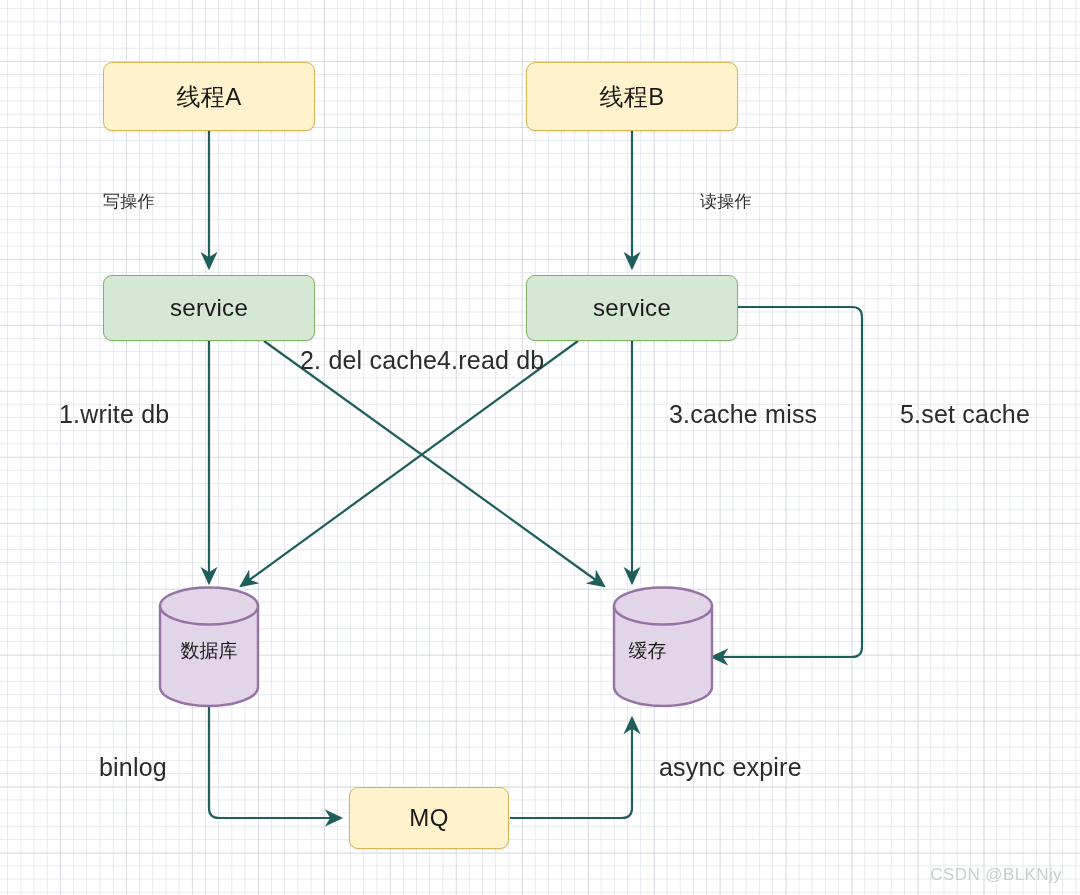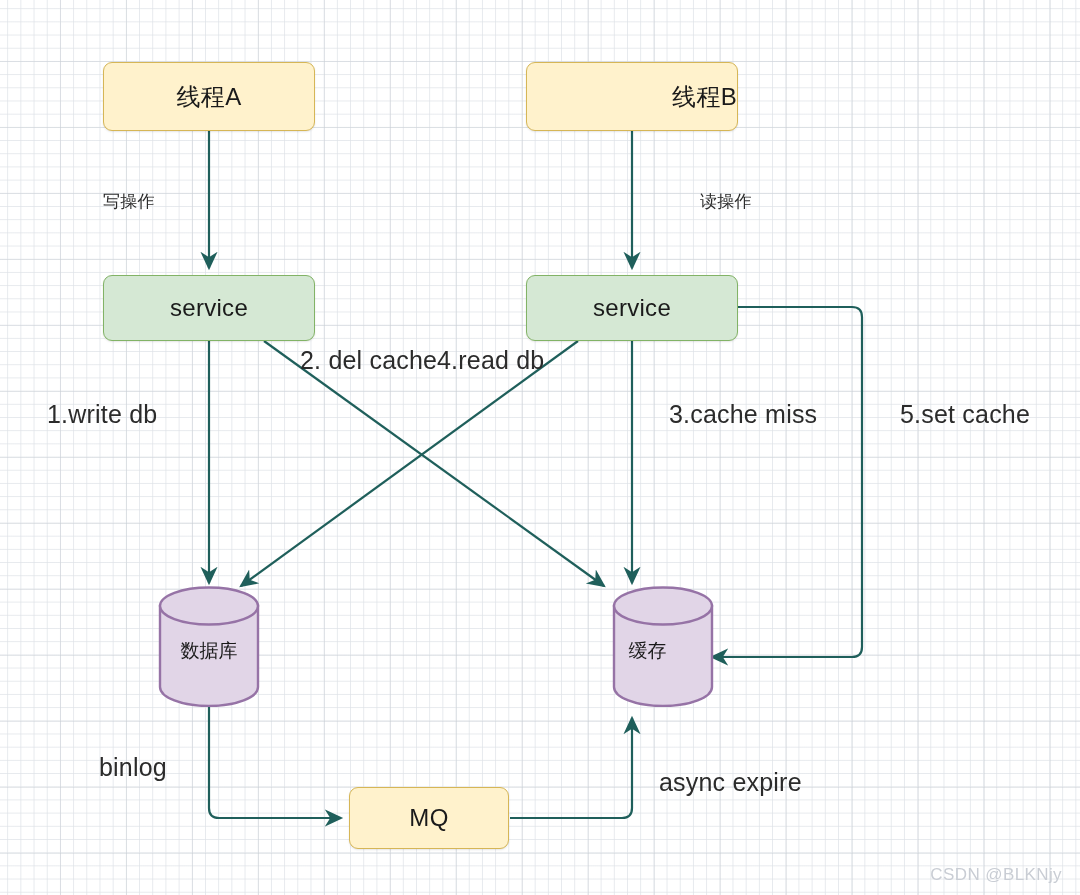--- a/index.html
+++ b/index.html
@@ -115,21 +115,21 @@
 
     <path d="M209,707 L209,808 Q209,818 219,818 L341,818" stroke="#1f5f5b" stroke-width="2.2" fill="none" marker-end="url(#arrowhead)"></path>
 
     <path d="M510,818 L622,818 Q632,818 632,808 L632,718" stroke="#1f5f5b" stroke-width="2.2" fill="none" marker-end="url(#arrowhead)"></path>
   </svg>
 
   <div class="node yellow" style="left:103px; top:62px; width:212px; height:69px;">
     <span>线程A</span>
   </div>
 
-  <div class="node yellow" style="left:526px; top:62px; width:212px; height:69px;justify-content:flex-end;">
+  <div class="node yellow" style="left:526px; top:62px; width:212px; height:69px;">
     <span>线程B</span>
   </div>
 
   <div class="node green" style="left:103px; top:275px; width:212px; height:66px;">
     <span>service</span>
   </div>
 
   <div class="node green" style="left:526px; top:275px; width:212px; height:66px;">
     <span>service</span>
   </div>
@@ -151,29 +151,29 @@
   </div>
 
   <div class="node yellow" style="left:349px; top:787px; width:160px; height:62px;">
     <span>MQ</span>
   </div>
 
   <div class="edge-label cjk" style="left:103px; top:190px;">写操作</div>
 
   <div class="edge-label cjk" style="left:700px; top:190px;">读操作</div>
 
-  <div class="edge-label" style="left:47px; top:400px;">1.write db</div>
+  <div class="edge-label" style="left:47px; top:400px;padding-left:12px;">1.write db</div>
 
   <div class="edge-label" style="left:300px; top:346px;">2. del cache</div>
 
   <div class="edge-label" style="left:669px; top:400px;">3.cache miss</div>
 
   <div class="edge-label" style="left:437px; top:346px;">4.read db</div>
 
   <div class="edge-label" style="left:900px; top:400px;">5.set cache</div>
 
   <div class="edge-label" style="left:99px; top:753px;">binlog</div>
 
-  <div class="edge-label" style="left:659px; top:753px;margin-top:15px;">async expire</div>
+  <div class="edge-label" style="left:659px; top:753px;">async expire</div>
 
   <div class="watermark">CSDN @BLKNjy</div>
 
 </div>
 
 </body></html>

